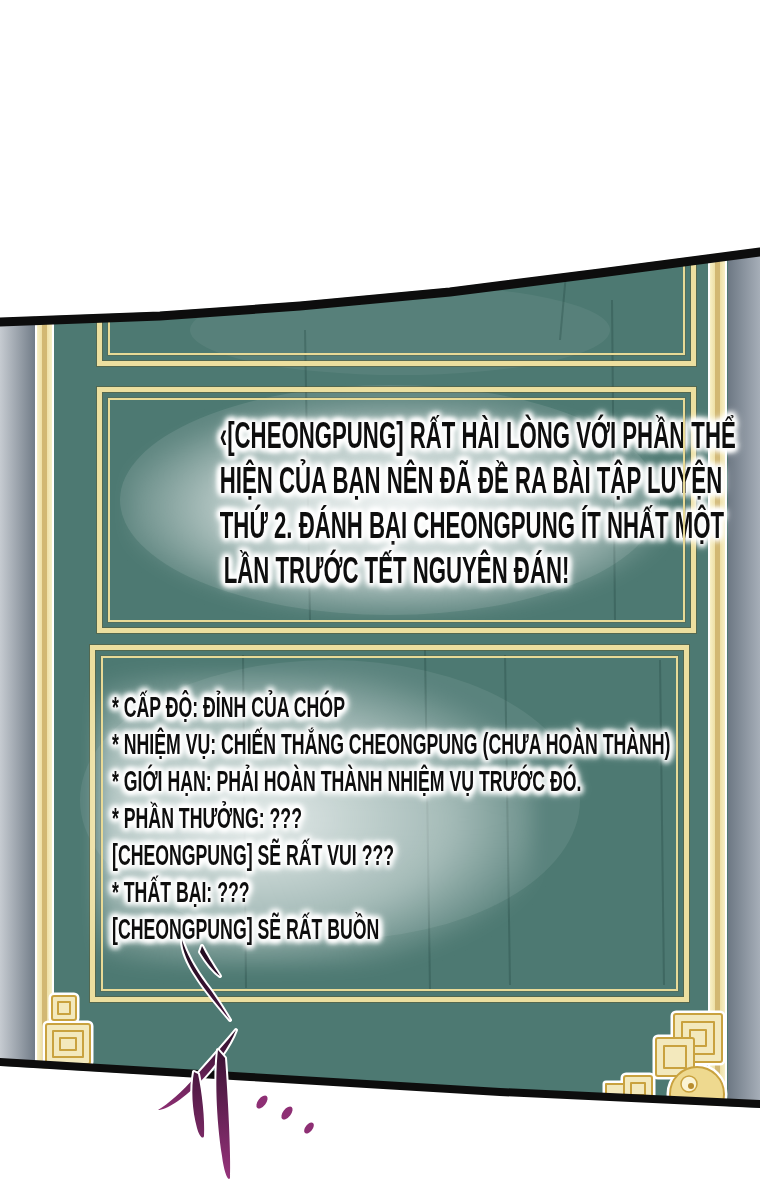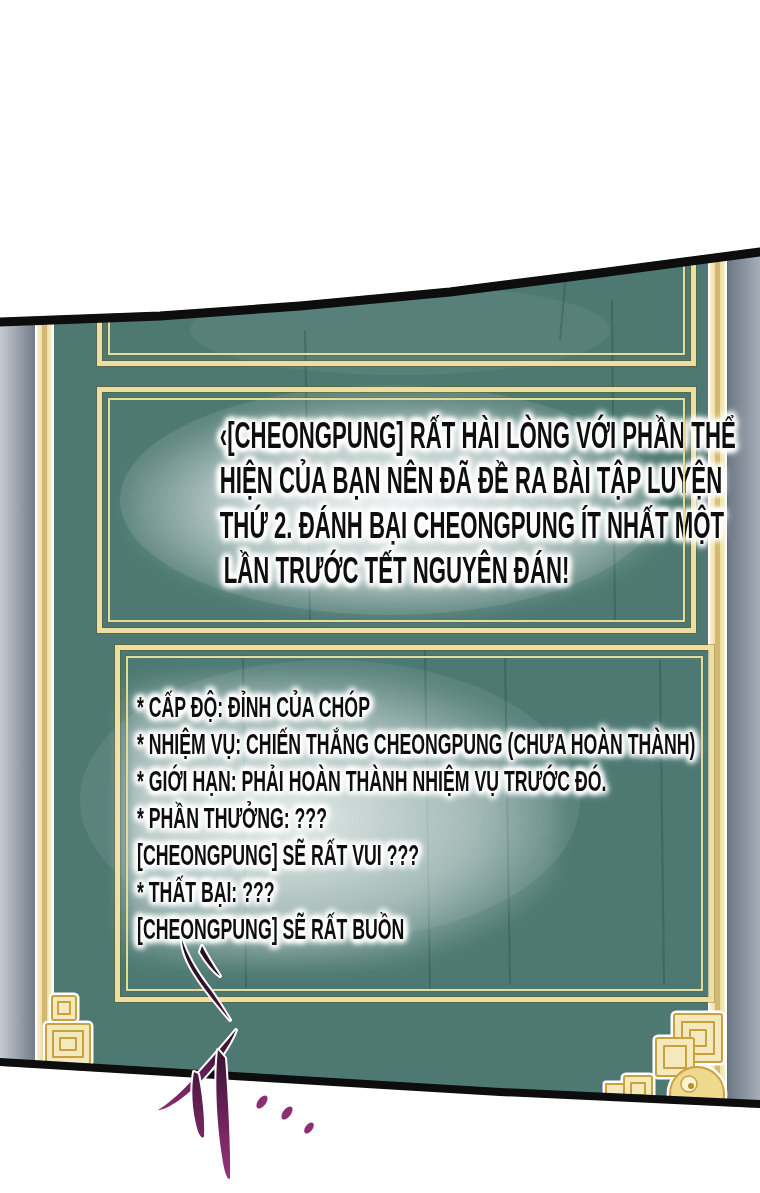--- a/index.html
+++ b/index.html
@@ -19,21 +19,21 @@
     border:5px solid #ecdf9f;
     box-shadow:0 0 0 1px rgba(95,75,25,.38), inset 0 0 0 1px rgba(95,75,25,.38);
   }
   .box::after{
     content:""; position:absolute; inset:6px;
     border:2px solid #e8da97; pointer-events:none;
     box-shadow:0 0 0 1px rgba(95,75,25,.22);
   }
   #box-prev{left:97px; top:248px; width:589px; height:108px;}
   #box-msg {left:97px; top:387px; width:589px; height:236px;}
-  #box-quest{left:115px; top:645px; width:589px; height:347px;text-decoration:underline;}
+  #box-quest{left:90px; top:645px; width:589px; height:347px;text-decoration:underline;}
 
   .glow{
     position:absolute; pointer-events:none;
     background:radial-gradient(ellipse at center,
       rgba(255,255,255,.92) 0%, rgba(255,255,255,.55) 45%, rgba(255,255,255,0) 75%);
     filter:blur(9px);
   }
   #box-msg .glow{left:26px; right:26px; top:8px; bottom:14px;}
   #box-quest .glow{left:4px; right:150px; top:22px; bottom:30px;
     background:radial-gradient(ellipse at 35% 50%,

